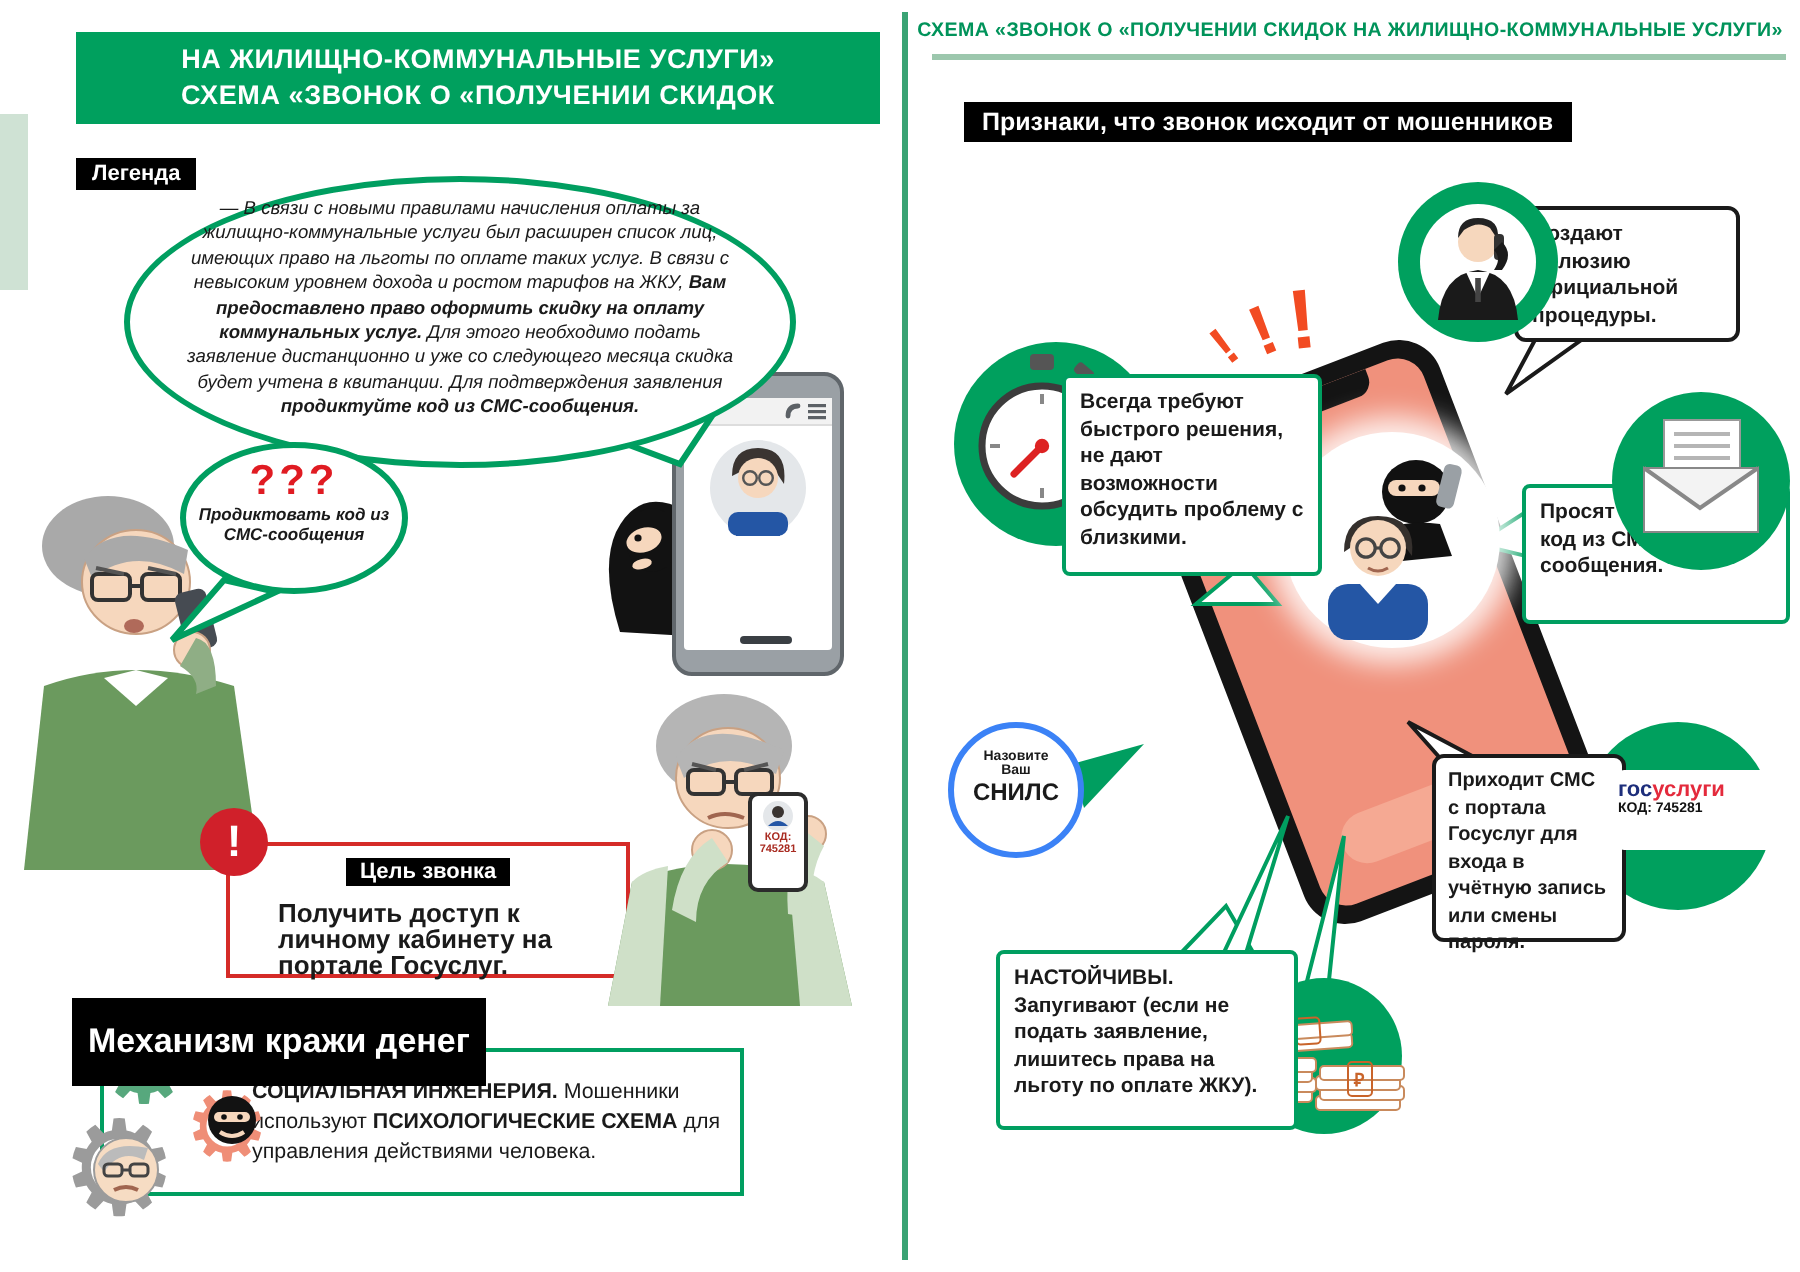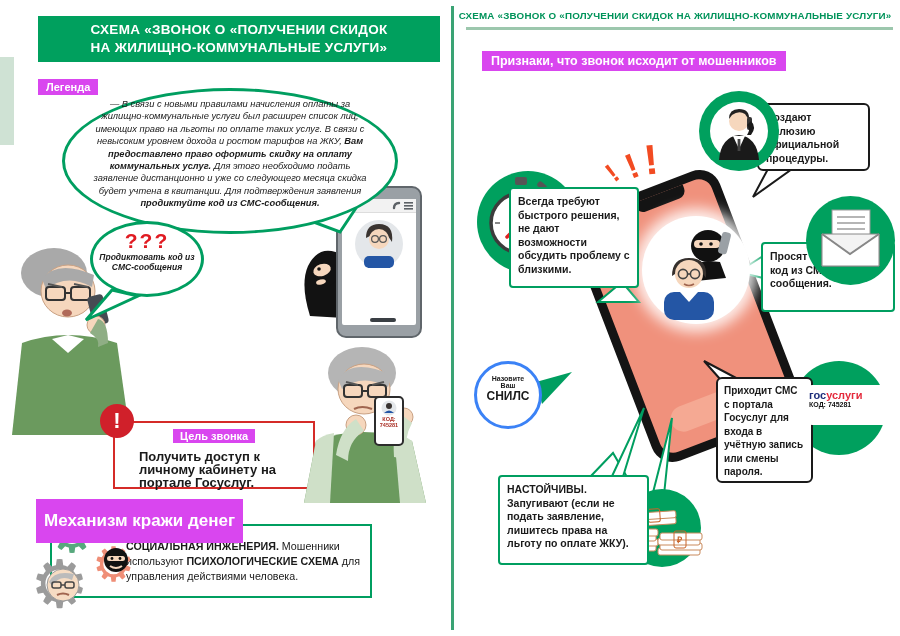--- a/index.html
+++ b/index.html
@@ -1,19 +1,19 @@
 <!DOCTYPE html>
 <html><head>
 <meta charset="utf-8">
 <style>
   html,body{margin:0;padding:0;background:#fff;}
   #poster{position:relative;width:900px;height:636px;background:#fff;overflow:hidden;
           font-family:"Liberation Sans",sans-serif;color:#1a1a1a;}
   .abs{position:absolute;}
-  .label-green{background:#d946ef;color:#fff;font-weight:bold;display:inline-block;}
+  .label-green{background:#000000;color:#fff;font-weight:bold;display:inline-block;}
   .b{font-weight:bold;}
   .callout{position:absolute;background:#fff;font-weight:bold;line-height:13.5px;font-size:10.5px;
            padding:6px 7px;box-sizing:border-box;}
   .callout.green{border:2.5px solid #009e60;border-radius:4px;}
   .callout.black{border:2px solid #1a1a1a;border-radius:6px;}
   .gcircle{position:absolute;border-radius:50%;background:#00a05e;}
   svg{display:block;}
   
   #l-header{left:38px;top:16px;width:402px;height:46px;background:#00a05e;color:#fff;
             text-align:center;font-weight:bold;font-size:13.5px;line-height:18px;padding-top:5px;
@@ -61,46 +61,46 @@
           transform:rotate(-21deg);z-index:2;}
   #rphone-screen{position:absolute;left:9px;top:9px;width:140px;height:248px;background:#f0917c;border-radius:14px;}
   #rphone-notch{position:absolute;left:62px;top:0px;width:52px;height:12px;background:#141414;border-radius:0 0 8px 8px;}
   #rphone-pill{position:absolute;left:18px;bottom:16px;width:100px;height:26px;background:#f5a993;border-radius:13px;}
   #rcircle{left:642px;top:216px;width:108px;height:108px;background:#fff;border-radius:50%;z-index:4;
            box-shadow:0 0 14px 8px rgba(255,255,255,.85);}
   .excl{position:absolute;color:#f24b22;font-weight:bold;z-index:3;}
   
   #c-illusion{left:757px;top:103px;width:113px;height:68px;z-index:5;}
   #circ-illusion{left:699px;top:91px;width:80px;height:80px;z-index:6;}
-  #c-urgency{left:509px;top:187px;width:130px;height:101px;z-index:5;}
+  #c-urgency{left:531px;top:187px;width:130px;height:101px;z-index:5;}
   #circ-urgency{left:477px;top:171px;width:102px;height:102px;z-index:2;}
   #c-sms{left:761px;top:242px;width:134px;height:70px;z-index:5;}
   #circ-sms{left:806px;top:196px;width:89px;height:89px;z-index:6;}
   #c-personal{left:490px;top:300px;width:147px;height:76px;z-index:5;}
   #snils{left:474px;top:361px;width:68px;height:68px;background:#fff;border:3px solid #3b82f6;border-radius:50%;
          z-index:6;text-align:center;box-sizing:border-box;}
-  #c-gos{left:716px;top:377px;width:97px;height:106px;z-index:5;}
+  #c-gos{left:716px;top:377px;width:97px;height:94px;z-index:5;}
   #circ-gos{left:792px;top:361px;width:94px;height:94px;z-index:4;}
   #gos-badge{left:809px;top:385px;width:84px;height:40px;background:#fff;border-radius:3px;z-index:7;
              text-align:left;box-sizing:border-box;padding-top:4px;}
   #gos-logo{font-size:11px;font-weight:bold;line-height:12px;}
   #gos-code{font-size:7px;font-weight:bold;color:#111;}
   #c-persistent{left:498px;top:475px;width:151px;height:90px;z-index:5;}
   #circ-money{left:623px;top:489px;width:78px;height:78px;z-index:3;}
 </style>
 </head>
 <body>
 
 <div id="poster">
 
   <div class="abs" id="edge-strip"></div>
 
   <div class="abs" id="l-header">
+    <div>НА ЖИЛИЩНО-КОММУНАЛЬНЫЕ УСЛУГИ»</div>
     <div>СХЕМА «ЗВОНОК О «ПОЛУЧЕНИИ СКИДОК</div>
-    <div>НА ЖИЛИЩНО-КОММУНАЛЬНЫЕ УСЛУГИ»</div>
   </div>
 
   <span class="abs label-green" id="legend-label">Легенда</span>
 
   <svg class="abs" width="900" height="636" style="left:0;top:0;z-index:3;pointer-events:none">
 
     <polygon points="292,214 364,196 340,232" fill="#fff" stroke="#009e60" stroke-width="3"></polygon>
 
     <polygon points="112,290 86,320 138,296" fill="#fff" stroke="#009e60" stroke-width="3"></polygon>
 

